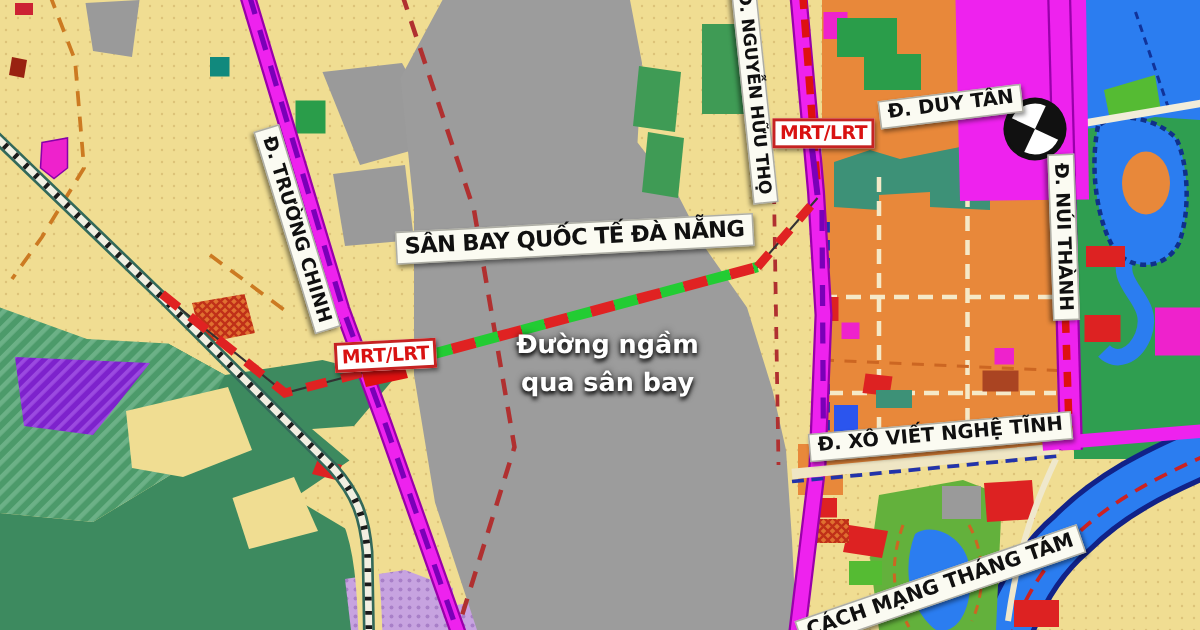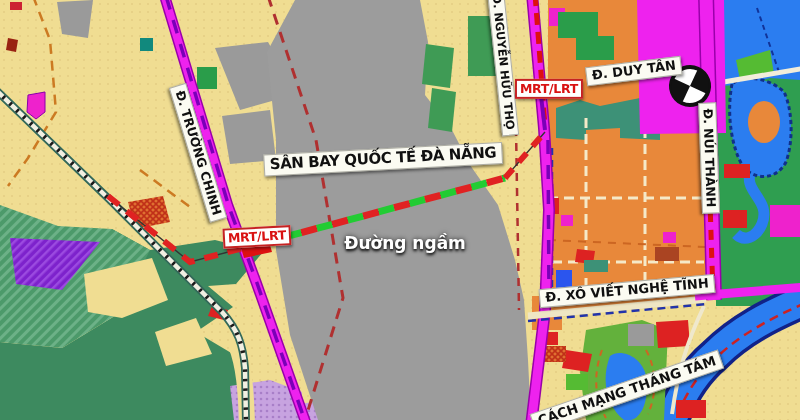--- a/index.html
+++ b/index.html
@@ -189,14 +189,15 @@
 <div class="lbl" style="left:627px;top:291px;transform:translate(-50%,-50%) rotate(-5deg);font-size:13px;">Đ. XÔ VIẾT NGHỆ TĨNH</div>
 
 <div class="lbl" style="left:627px;top:391px;transform:translate(-50%,-50%) rotate(-19deg);font-size:13.5px;">CÁCH MẠNG THÁNG TÁM</div>
 
 <div class="lbl badge" style="left:257px;top:237px;transform:translate(-50%,-50%) rotate(-3deg);">MRT/LRT</div>
 
 <div class="lbl badge" style="left:549px;top:89px;transform:translate(-50%,-50%);">MRT/LRT</div>
 
 <div class="tunnel-note" style="left:405px;top:243px;transform:translate(-50%,-50%);">
   <div>Đường ngầm</div>
+  <div>qua sân bay</div>
 </div>
 </div>
 
 </body></html>

